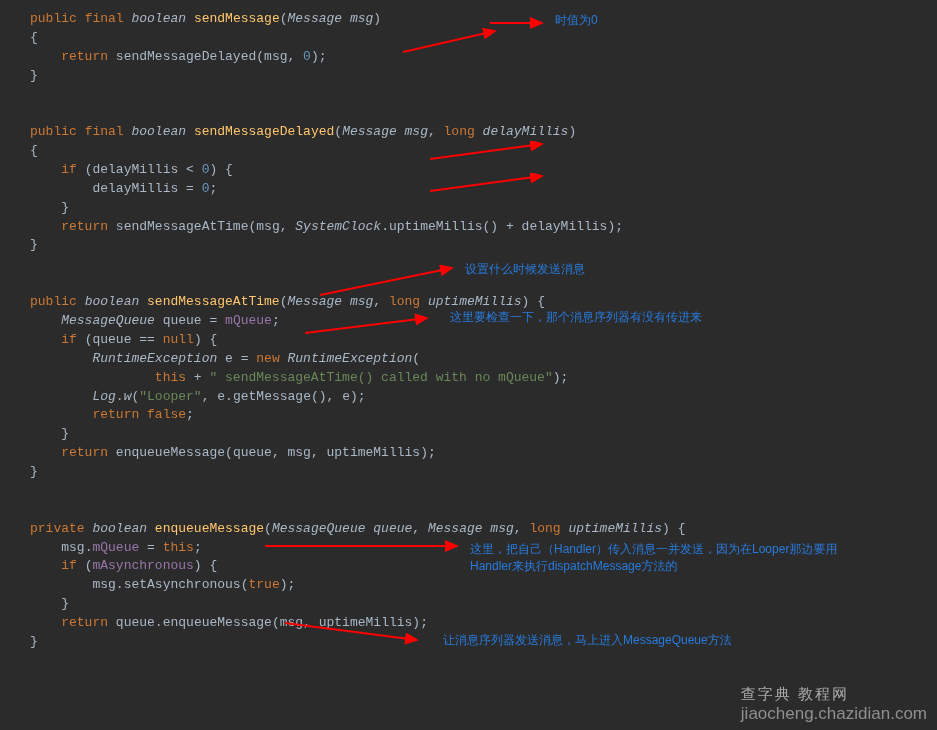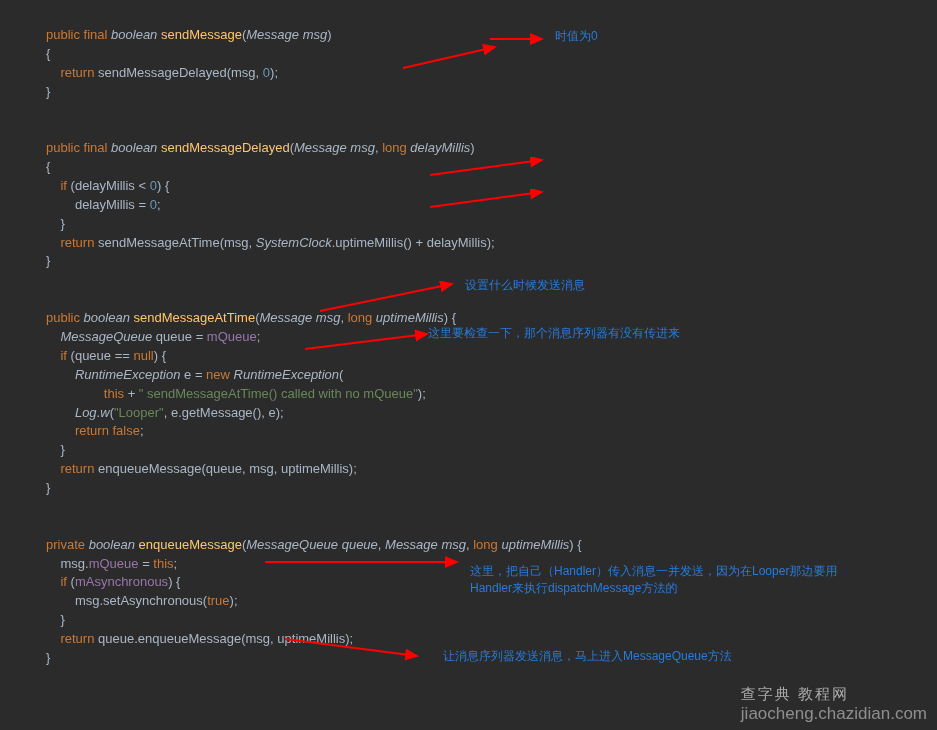--- a/index.html
+++ b/index.html
@@ -17,22 +17,22 @@
   }
   .kw { color: #cc7832; }
   .type { color: #a9b7c6; font-style: italic; }
   .method { color: #ffc66d; }
   .param { font-style: italic; color: #a9b7c6; }
   .num { color: #6897bb; }
   .str { color: #6a8759; }
   .cls { font-style: italic; color: #a9b7c6; }
   .field { color: #9876aa; }
   pre {
-    margin: 16px;
-    font-family: Liberation Sans, sans-serif;
+    margin: 0;
+    font-family: Liberation Mono, monospace;
     line-height: 1.45;
   }
   .block { position: relative; margin-bottom: 38px; }
   .anno {
     position: absolute;
     color: #287bde;
     font-family: "Microsoft YaHei", SimSun, sans-serif;
     font-size: 12px;
     line-height: 1.4;
   }
@@ -104,35 +104,35 @@
         <span class="cls">RuntimeException</span> <span>e</span> = <span class="kw">new</span> <span class="cls">RuntimeException</span>(
                 <span class="kw">this</span> + <span class="str">" sendMessageAtTime() called with no mQueue"</span>);
         <span class="cls">Log</span>.<span class="cls">w</span>(<span class="str">"Looper"</span>, <span>e</span>.<span>getMessage</span>(), <span>e</span>);
         <span class="kw">return</span> <span class="kw">false</span>;
     }
     <span class="kw">return</span> <span>enqueueMessage</span>(<span>queue</span>, <span>msg</span>, <span>uptimeMillis</span>);
 }</pre>
 <svg class="arrow" style="left:275px; top:20px; width:130px; height:24px;">
       <line x1="0" y1="20" x2="122" y2="5" stroke="#ff0000" stroke-width="2" marker-end="url(#ah1)"></line>
     </svg>
-<div class="anno" style="left:398px; top:16px;">这里要检查一下，那个消息序列器有没有传进来</div>
+<div class="anno" style="left:420px; top:16px;">这里要检查一下，那个消息序列器有没有传进来</div>
 </div>
 
 <div class="block" style="margin-top:30px; margin-bottom:0;">
 <pre><span class="kw">private</span> <span class="kw type">boolean</span> <span class="method">enqueueMessage</span>(<span class="cls">MessageQueue</span> <span class="param">queue</span>, <span class="cls">Message</span> <span class="param">msg</span>, <span class="kw">long</span> <span class="param">uptimeMillis</span>) {
     <span>msg</span>.<span class="field">mQueue</span> = <span class="kw">this</span>;
     <span class="kw">if</span> (<span class="field">mAsynchronous</span>) {
         <span>msg</span>.<span>setAsynchronous</span>(<span class="kw">true</span>);
     }
     <span class="kw">return</span> <span>queue</span>.<span>enqueueMessage</span>(<span>msg</span>, <span>uptimeMillis</span>);
 }</pre>
 <svg class="arrow" style="left:235px; top:18px; width:200px; height:20px;">
       <line x1="0" y1="8" x2="192" y2="8" stroke="#ff0000" stroke-width="2" marker-end="url(#ah1)"></line>
     </svg>
-<div class="anno" style="left:440px; top:27px;">
+<div class="anno" style="left:440px; top:21px;">
   <div>这里，把自己（Handler）传入消息一并发送，因为在Looper那边要用</div>
       <div>Handler来执行dispatchMessage方法的</div>
 </div>
 <svg class="arrow" style="left:255px; top:100px; width:140px; height:26px;">
       <line x1="0" y1="3" x2="132" y2="20" stroke="#ff0000" stroke-width="2" marker-end="url(#ah1)"></line>
     </svg>
 <div class="anno" style="left:413px; top:112px;">让消息序列器发送消息，马上进入MessageQueue方法</div>
 </div>
 
 <div class="watermark">

